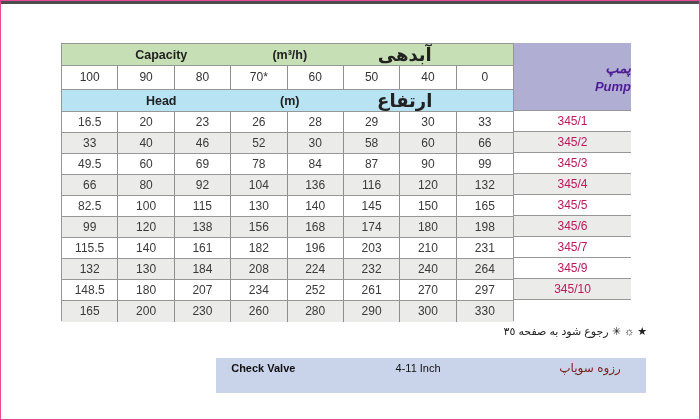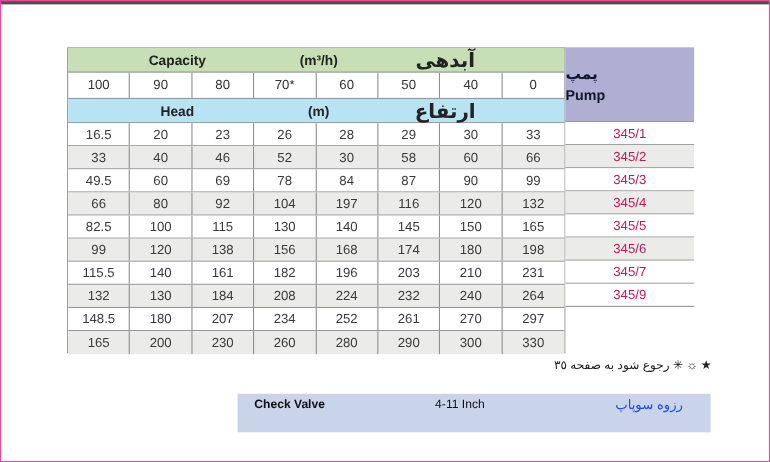--- a/index.html
+++ b/index.html
@@ -61,22 +61,23 @@
     font-size:12px;color:#3a3a3a;border-right:1px solid #8f8f8f;
   }
   .cell:last-child{border-right:none;}
 
   
   .pump-area{position:absolute;left:453px;top:0;width:117px;height:278px;}
   .pump-hdr{
     width:100%;height:68px;box-sizing:border-box;
     background:var(--pump-header-bg,#b1aed3);
     border-bottom:1px solid var(--grid-line,#979797);
-    display:flex;flex-direction:column;align-items:flex-start;justify-content:center;gap:3px;
-    color:#0f172a;
+    display:flex;flex-direction:column;align-items:flex-end;justify-content:center;gap:3px;
+    color:#4c1d95;
+    font-style:italic;
   }
   .pump-hdr .fa{font-weight:bold;font-size:14px;}
   .pump-hdr .en{font-size:13px;font-weight:600;}
   .pump-cell{
     width:100%;height:21px;box-sizing:border-box;line-height:20px;
     text-align:center;font-size:12px;color:#be185d;
     border-bottom:1px solid var(--grid-line,#979797);background:#fff;
   }
   .pump-cell.alt{background:var(--row-alt-bg,#ebebe9);}
 
@@ -88,21 +89,21 @@
   .footnote .markers{letter-spacing:2px;font-size:11px;}
 
   
   .bottom-bar{
     position:absolute;left:215px;top:357px;width:430px;height:35px;
     background:var(--bottom-bar-bg,#c9d3ea);
   }
   .bottom-bar span{position:absolute;top:0;line-height:21px;transform:translateX(-50%);white-space:nowrap;}
   .bar-left{left:11%;font-weight:bold;font-size:11px;color:#111;}
   .bar-center{left:47%;font-weight:normal;font-size:11px;color:#111;}
-  .bar-right{left:87%;font-size:12px;color:#1d4ed8;direction:rtl;}
+  .bar-right{left:87%;font-size:12px;color:#7f1d1d;direction:rtl;}
 </style>
 </head>
 <body>
 
 <div class="page">
   <div class="top-rule"></div>
 
   <div class="table-wrap">
 
     <div class="data-area">
@@ -158,21 +159,21 @@
             <div class="cell">84</div>
             <div class="cell">87</div>
             <div class="cell">90</div>
             <div class="cell">99</div>
           </div>
           <div class="data-row alt">
             <div class="cell">66</div>
             <div class="cell">80</div>
             <div class="cell">92</div>
             <div class="cell">104</div>
-            <div class="cell">197</div>
+            <div class="cell">136</div>
             <div class="cell">116</div>
             <div class="cell">120</div>
             <div class="cell">132</div>
           </div>
           <div class="data-row">
             <div class="cell">82.5</div>
             <div class="cell">100</div>
             <div class="cell">115</div>
             <div class="cell">130</div>
             <div class="cell">140</div>
@@ -240,20 +241,21 @@
       </div>
       <div class="pump-cells">
           <div class="pump-cell">345/1</div>
           <div class="pump-cell alt">345/2</div>
           <div class="pump-cell">345/3</div>
           <div class="pump-cell alt">345/4</div>
           <div class="pump-cell">345/5</div>
           <div class="pump-cell alt">345/6</div>
           <div class="pump-cell">345/7</div>
           <div class="pump-cell">345/9</div>
+          <div class="pump-cell alt">345/10</div>
         </div>
     </div>
 
   </div>
 
   <div class="footnote">
     <span class="markers">★ ☼ ✳</span>
     <span>رجوع شود به صفحه ٣٥</span>
   </div>
 

